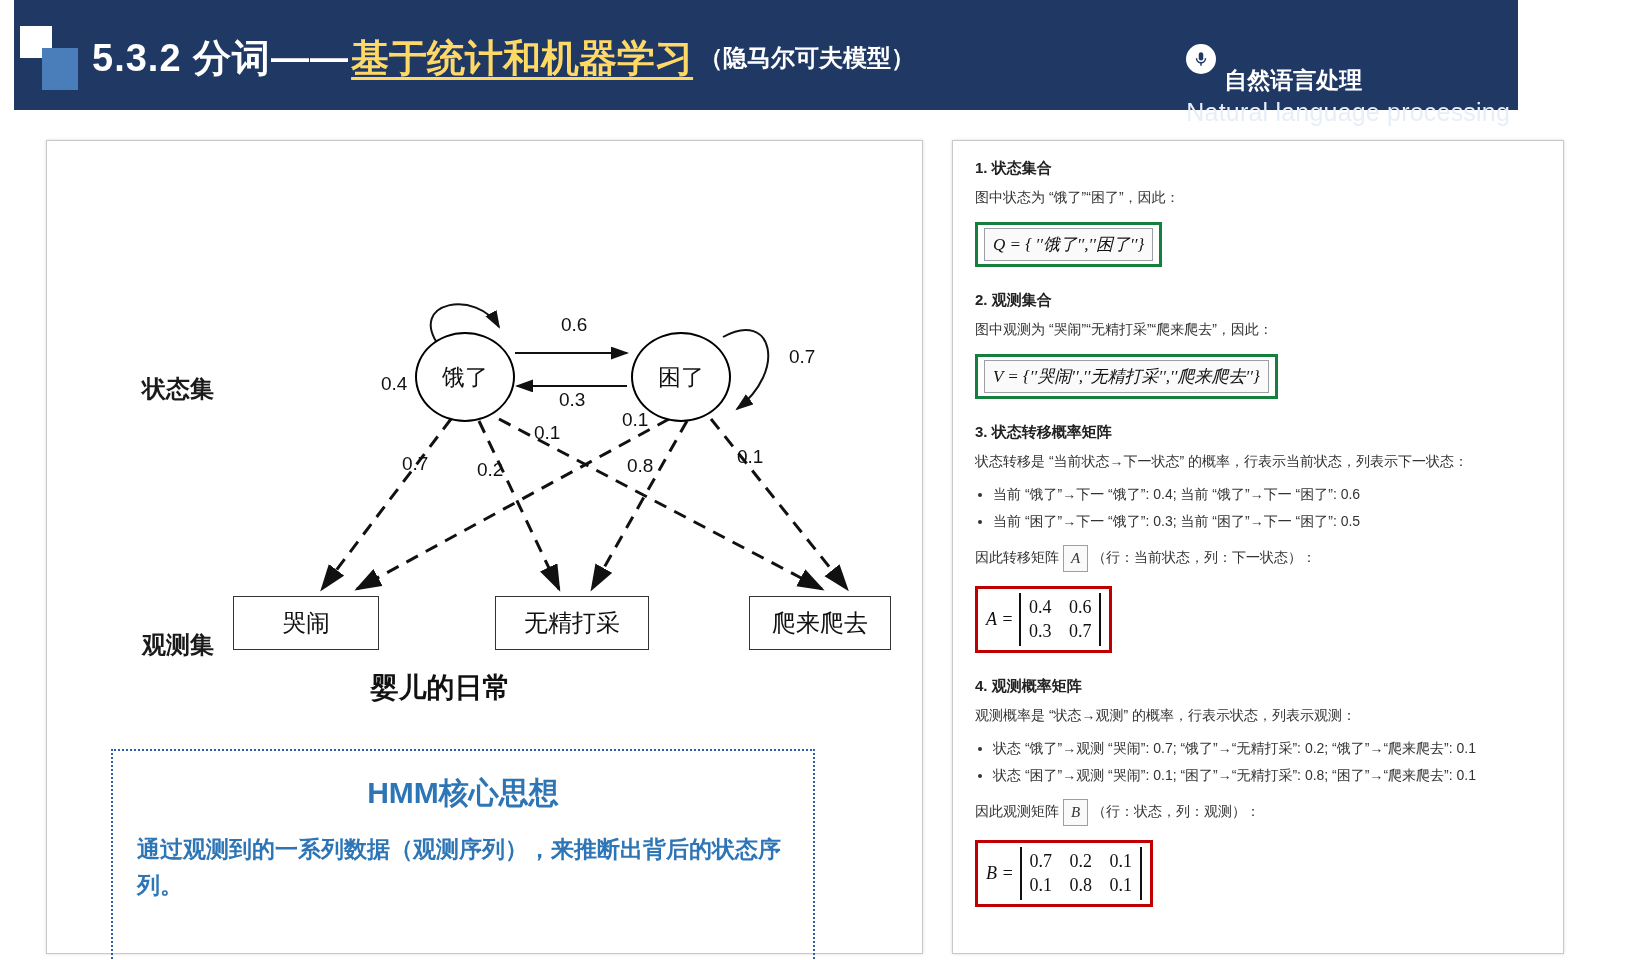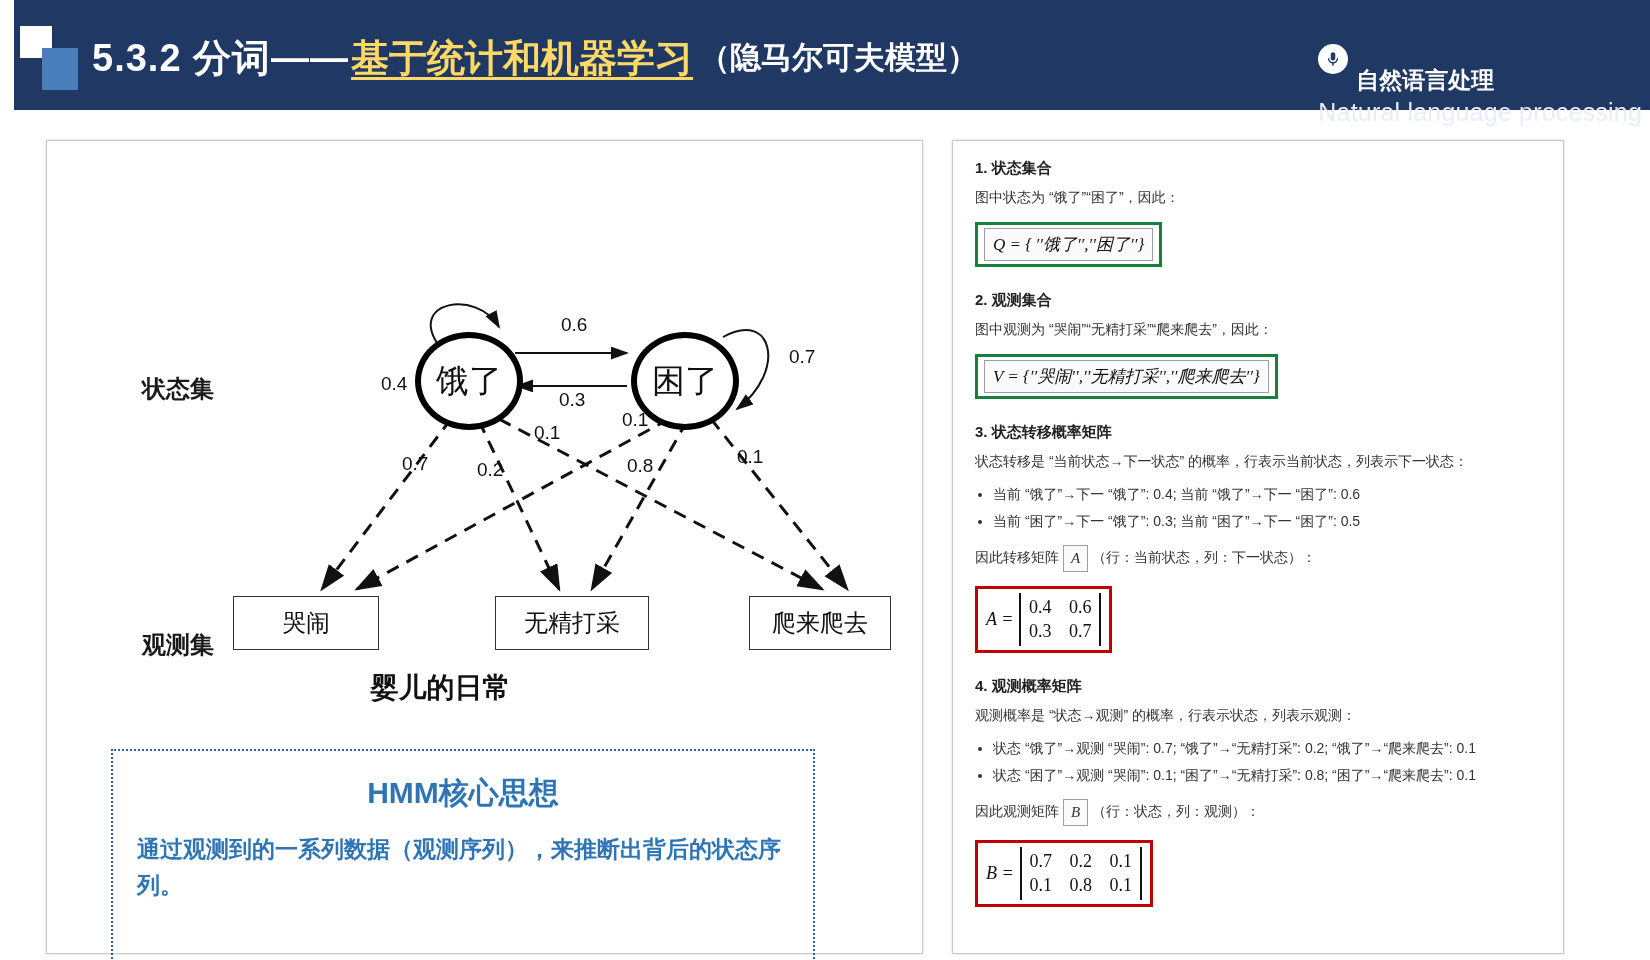--- a/index.html
+++ b/index.html
@@ -5,21 +5,21 @@
   html,body{margin:0;padding:0;}
   body{
     width:1650px;height:960px;
     background:#ffffff;
     font-family:"Liberation Sans","DejaVu Sans",sans-serif;
     overflow:hidden;
     position:relative;
   }
   
   .header{
-    position:absolute;left:0;top:0;width:1650px;height:110px;
+    position:absolute;left:0;top:0;width:1518px;height:110px;
     background:#1f3864;
   }
   .header .left-bar{
     position:absolute;left:0;top:0;width:14px;height:110px;background:#ffffff;
   }
   .sq-light{
     position:absolute;left:20px;top:26px;width:32px;height:32px;background:#ffffff;
   }
   .sq-blue{
     position:absolute;left:42px;top:48px;width:36px;height:42px;background:#4a7ebb;
@@ -29,21 +29,21 @@
     display:flex;align-items:center;white-space:nowrap;
   }
   .title-a{
     color:#ffffff;font-size:38px;font-weight:bold;letter-spacing:1px;
   }
   .title-b{
     color:#ffd966;font-size:38px;font-weight:bold;text-decoration:underline;
     text-underline-offset:6px;margin-left:2px;
   }
   .title-c{
-    color:#ffffff;font-size:31px;font-weight:bold;margin-left:6px;
+    color:#ffffff;font-size:24px;font-weight:bold;margin-left:6px;
   }
   .brand{
     position:absolute;right:8px;top:22px;text-align:left;color:#ffffff;
   }
   .brand-row{display:flex;align-items:center;gap:8px;}
   .mic-icon{
     width:30px;height:30px;border-radius:50%;background:#ffffff;
     display:flex;align-items:center;justify-content:center;
   }
   .mic-icon svg{display:block;}
@@ -64,22 +64,22 @@
 
   
   .diagram{position:absolute;left:0;top:0;width:875px;height:600px;}
   .lbl-stateset{
     position:absolute;left:95px;top:232px;font-size:24px;font-weight:bold;color:#1a1a1a;
   }
   .lbl-obsset{
     position:absolute;left:95px;top:488px;font-size:24px;font-weight:bold;color:#1a1a1a;
   }
   .node{
-    position:absolute;width:96px;height:86px;border:6px solid #000000;border-radius:50%;
-    display:flex;align-items:center;justify-content:center;font-size:33px;color:#111;
+    position:absolute;width:96px;height:86px;border:2px solid #000000;border-radius:50%;
+    display:flex;align-items:center;justify-content:center;font-size:23px;color:#111;
     background:#fff;
   }
   .node-hungry{left:368px;top:191px;}
   .node-sleepy{left:584px;top:191px;}
   .obs{
     position:absolute;height:52px;border:1.5px solid #333;background:#fff;
     display:flex;align-items:center;justify-content:center;font-size:24px;color:#111;
   }
   .obs-cry{left:186px;top:455px;width:144px;}
   .obs-listless{left:448px;top:455px;width:152px;}

